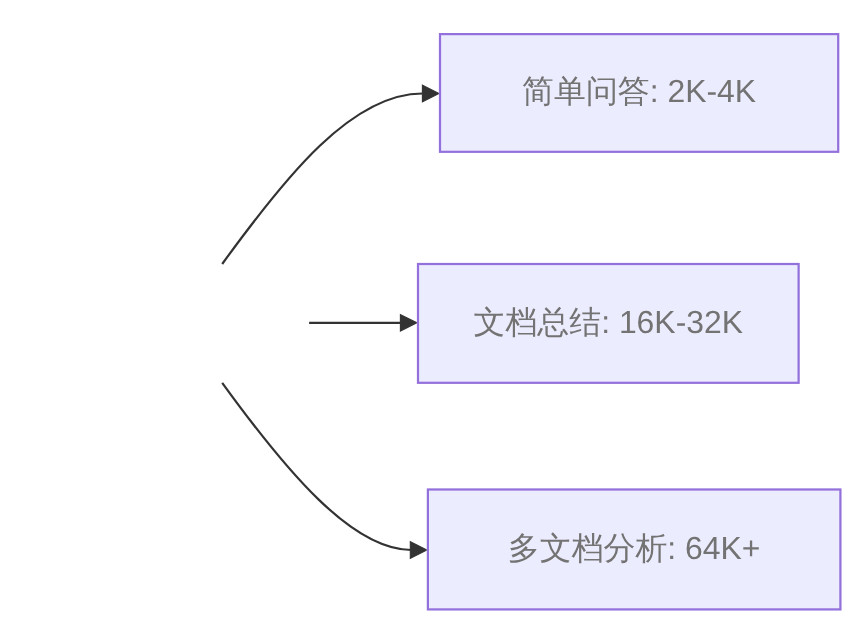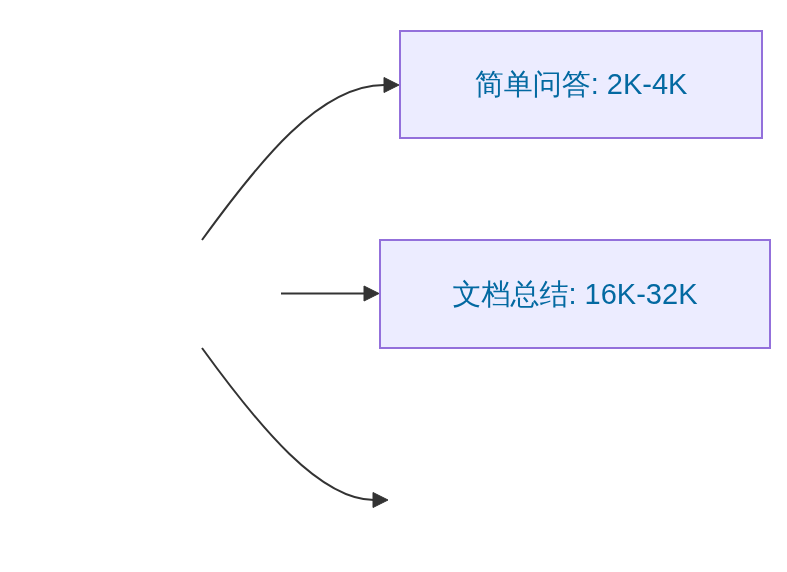--- a/index.html
+++ b/index.html
@@ -32,28 +32,28 @@
     stroke: #333333;
   }
   .node {
     position: absolute;
     box-sizing: border-box;
     background: #ECECFF;
     border: 2px solid #9370DB;
     display: flex;
     align-items: center;
     justify-content: center;
-    color: #0369a1;
+    color: #737373;
     font-size: 29px;
     line-height: 1.2;
     white-space: nowrap;
   }
   .node-root        { left: 32px;  top: 240px; width: 248px; height: 108px; }
   .node-simple-qa   { left: 399px; top: 30px;  width: 364px; height: 109px; }
-  .node-doc-summary { left: 379px; top: 239px; width: 392px; height: 110px; }
+  .node-doc-summary { left: 379px; top: 239px; width: 348px; height: 110px; }
   .node-multi-doc   { left: 388px; top: 444px; width: 377px; height: 111px; }
 </style>
 </head>
 <body>
 
 <div class="canvas">
 
   <svg class="edges-layer" width="787" height="572" viewBox="0 0 787 572" xmlns="http://www.w3.org/2000/svg">
 
     <path d="M202,240 C260,160 320,85 384,85"></path>
@@ -68,14 +68,17 @@
 
 
   <div class="node node-simple-qa">
     <span>简单问答: 2K-4K</span>
   </div>
 
   <div class="node node-doc-summary">
     <span>文档总结: 16K-32K</span>
   </div>
 
+  <div class="node node-multi-doc">
+    <span>多文档分析: 64K+</span>
+  </div>
 
 </div>
 
 </body></html>

